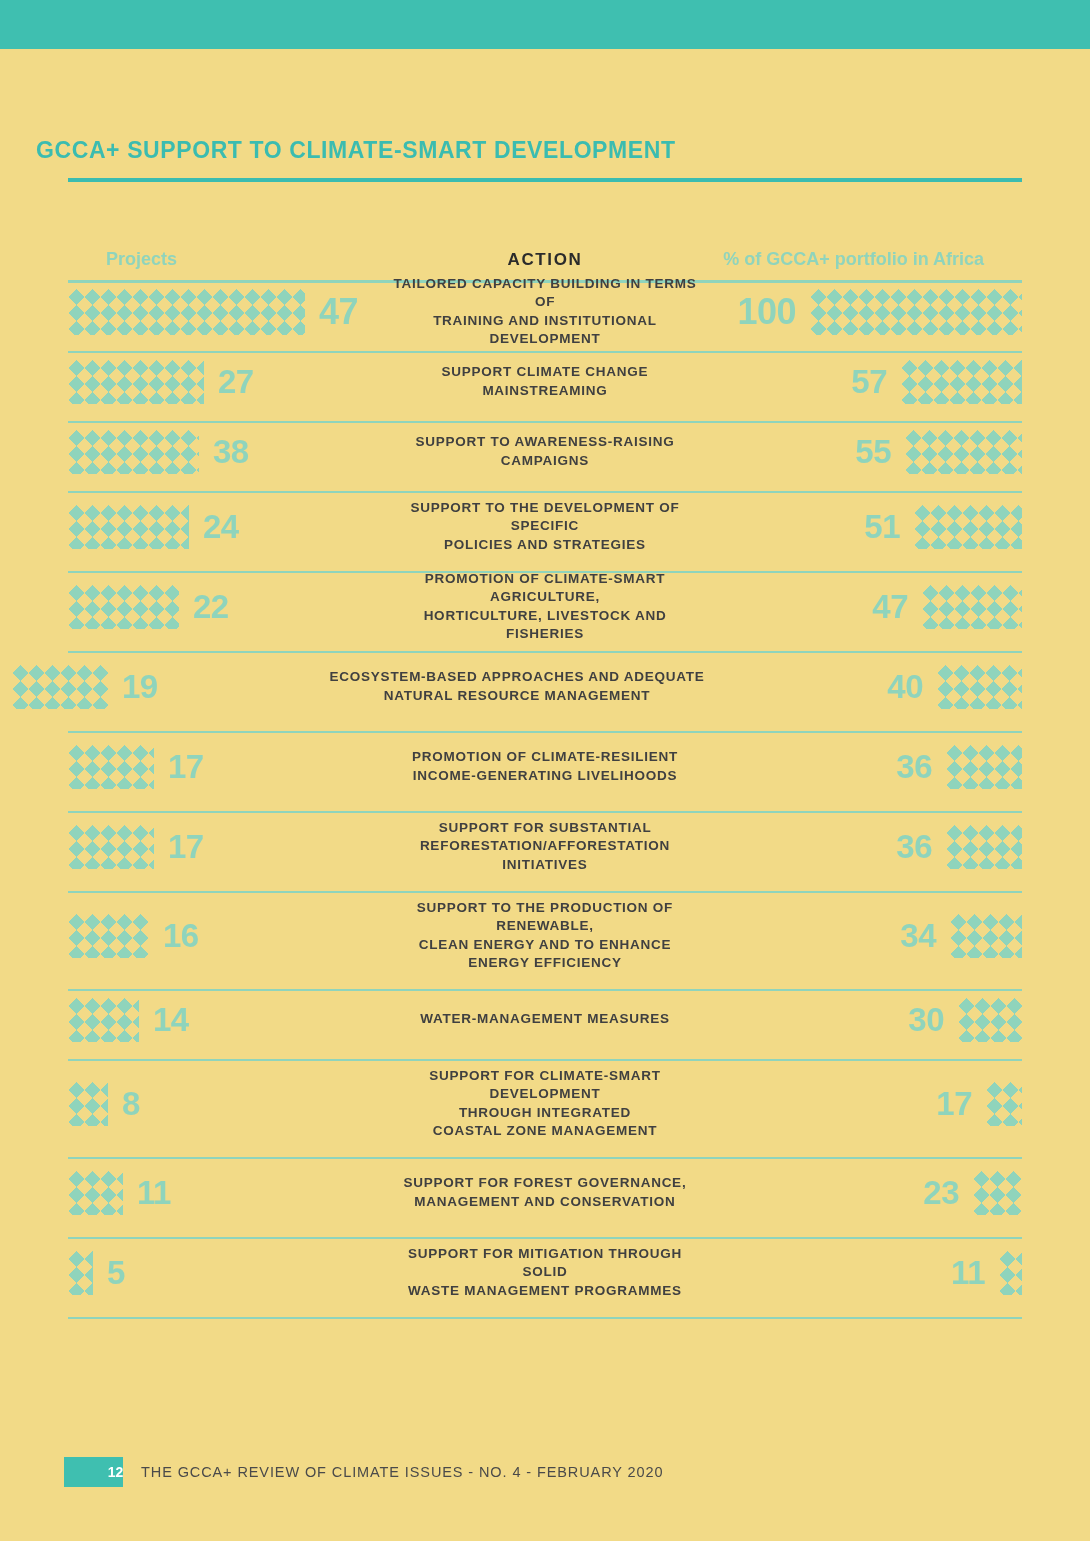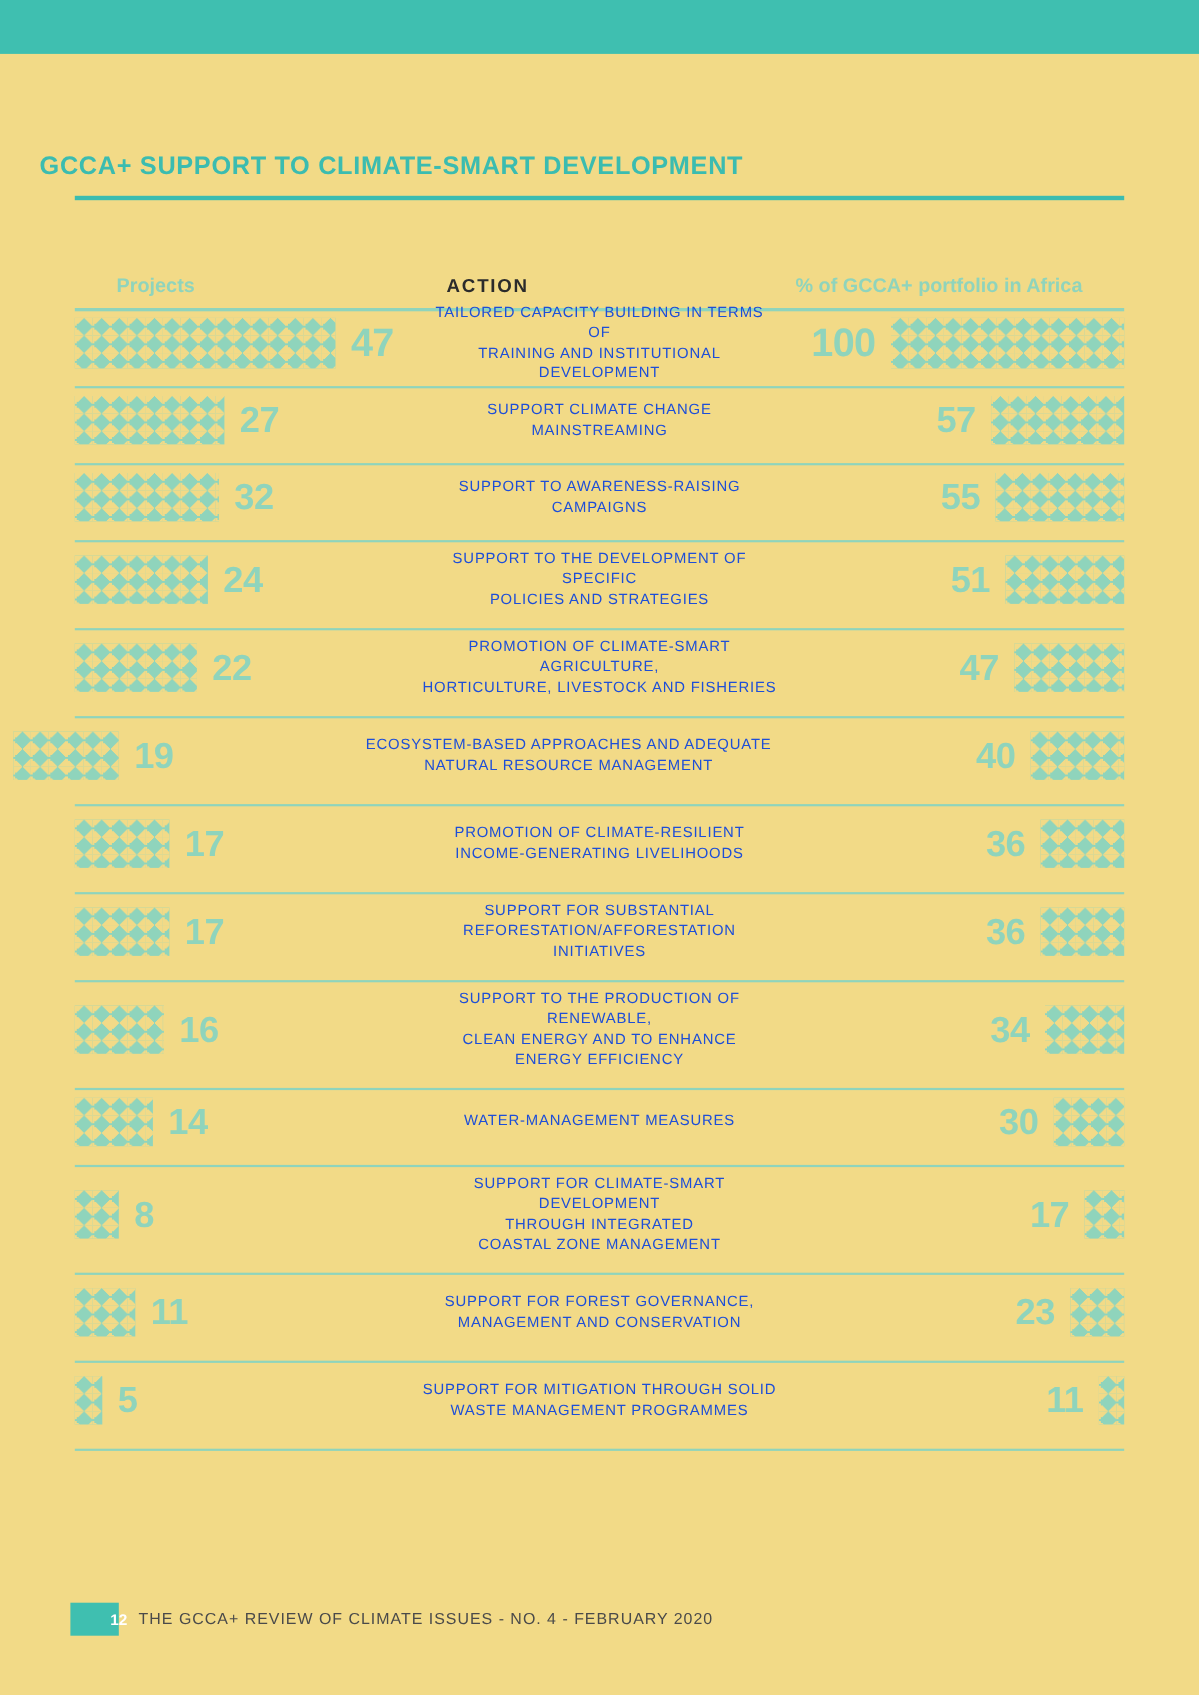--- a/index.html
+++ b/index.html
@@ -52,21 +52,21 @@
     position: relative;
   }
 
   .thead {
     display: flex;
     align-items: flex-end;
     padding: 0 106px;
     height: 34px;
   }
   .th-left  { width: 300px; }
-  .th-mid   { flex: 1; text-align: left; }
+  .th-mid   { flex: 1; text-align: center; }
   .th-right { width: 300px; text-align: right; }
 
   .th-projects,
   .th-pct {
     color: #8FD4BC;
     font-size: 18px;
     font-weight: bold;
   }
   .th-action {
     color: #2B2B2B;
@@ -93,23 +93,23 @@
 
   .cell-left {
     width: 310px;
     display: flex;
     align-items: center;
     flex: 0 0 310px;
   }
   .cell-mid {
     flex: 1 1 auto;
     text-align: center;
-    color: #1d4ed8;
+    color: #404040;
     font-size: 13.5px;
-    font-weight: normal;
+    font-weight: bold;
     letter-spacing: 0.75px;
     line-height: 1.35;
     text-transform: uppercase;
     padding: 0 6px;
   }
   .cell-right {
     width: 310px;
     flex: 0 0 310px;
     display: flex;
     align-items: center;
@@ -195,21 +195,21 @@
           </div>
           <div class="cell-right">
             <span class="num num-right">57</span>
             <div class="wave-bar" style="width: 121px;"></div>
           </div>
         </div>
         <div class="rule thin"></div>
         <div class="row" style="height: 58px;">
           <div class="cell-left">
             <div class="wave-bar" style="width: 131px;"></div>
-            <span class="num num-left">32</span>
+            <span class="num num-left">38</span>
           </div>
           <div class="cell-mid">
             <div>SUPPORT TO AWARENESS-RAISING CAMPAIGNS</div>
           </div>
           <div class="cell-right">
             <span class="num num-right">55</span>
             <div class="wave-bar" style="width: 117px;"></div>
           </div>
         </div>
         <div class="rule thin"></div>
@@ -364,16 +364,16 @@
           </div>
         </div>
         <div class="rule thin"></div>
       </div>
 
   </div>
 </div>
 
 <div id="footer-slot">
     <div style="position:absolute;left:64px;top:1457px;display:flex;align-items:center;">
-      <div style="width:44px;height:30px;background:#3FBFB0;color:#ffffff;font-size:14px;font-weight:bold;display:flex;align-items:center;justify-content:center;padding-left:44px;">12</div>
+      <div style="width:59px;height:30px;background:#3FBFB0;color:#ffffff;font-size:14px;font-weight:bold;display:flex;align-items:center;justify-content:center;padding-left:44px;">12</div>
       <div style="margin-left:18px;color:#4A4A4A;font-size:14.5px;letter-spacing:0.9px;">THE GCCA+ REVIEW OF CLIMATE ISSUES - NO. 4 - FEBRUARY 2020</div>
     </div>
   </div>
 
 </body></html>

